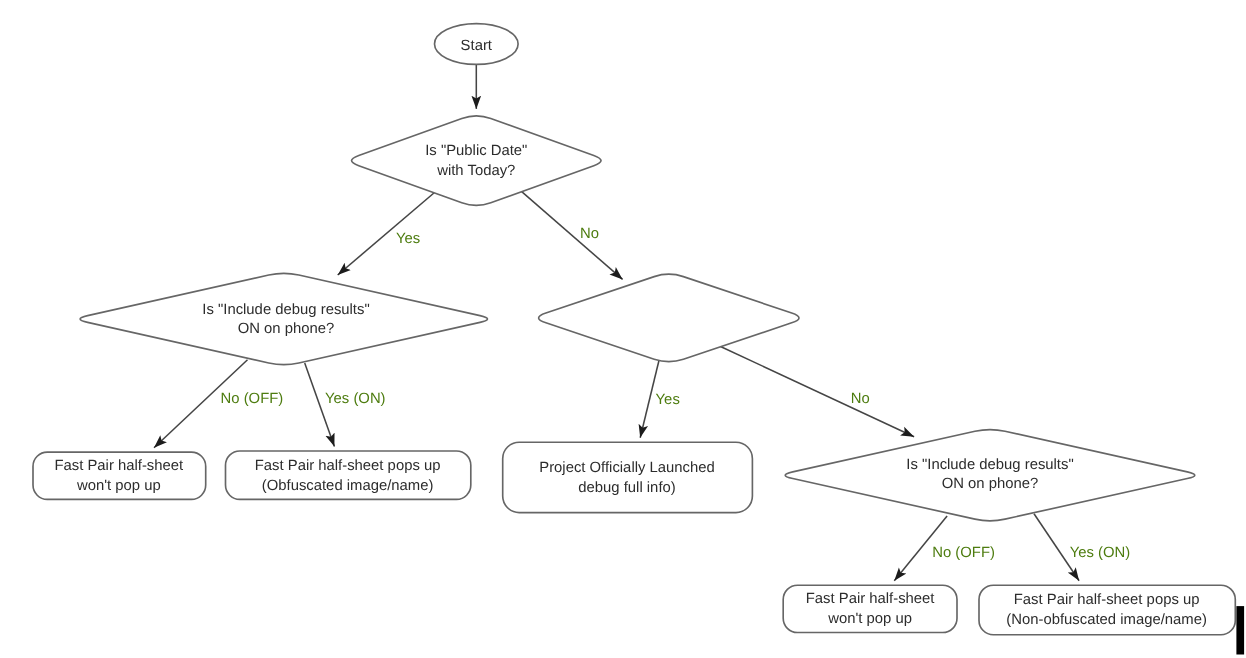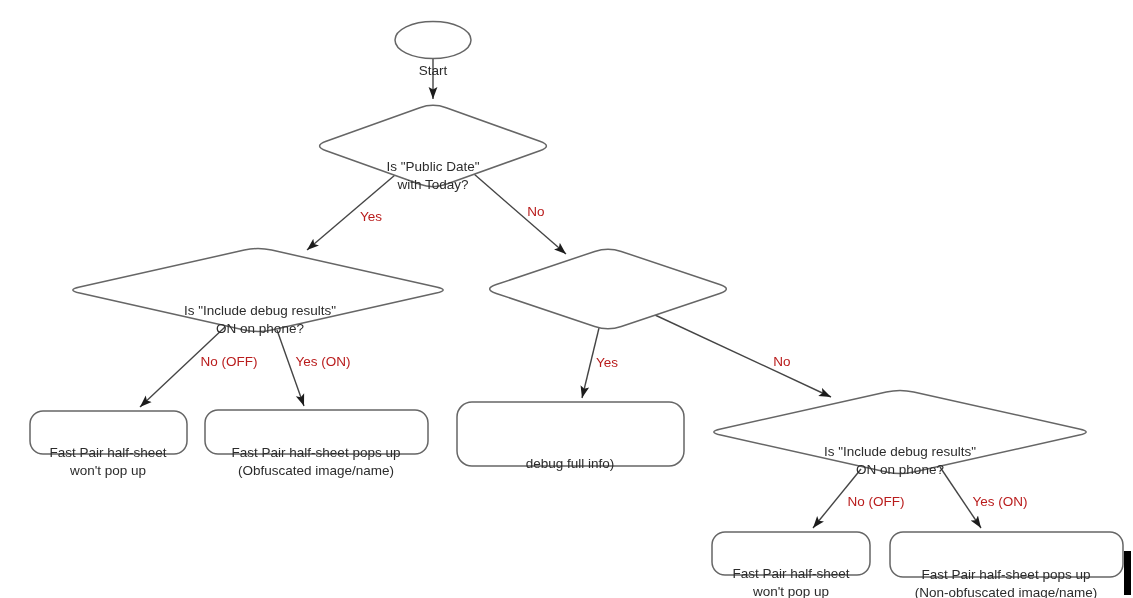--- a/index.html
+++ b/index.html
@@ -17,28 +17,27 @@
     width: 1133px; height: 598px;
   }
   .lbl {
     position: absolute;
     transform: translate(-50%, -50%);
     text-align: center;
     font-size: 13.5px;
     line-height: 18px;
     color: #2c2c2c;
     white-space: nowrap;
-    margin-top: 30px;
   }
   .edge-lbl {
     position: absolute;
     transform: translate(-50%, -50%);
     font-size: 13.5px;
     line-height: 16px;
-    color: #b91c1c;
+    color: #4d7c0f;
     white-space: nowrap;
   }
   .cursor-bar {
     position: absolute;
     left: 1124px; top: 551px;
     width: 7px; height: 44px;
     background: #000000;
   }
   .shape { fill: #ffffff; stroke: #666666; stroke-width: 1.5; }
   .wire  { stroke: #454545; stroke-width: 1.4; fill: none; }
@@ -101,20 +100,21 @@
     <div>Fast Pair half-sheet</div>
     <div>won't pop up</div>
   </div>
 
   <div class="lbl" style="left:316px; top:432px">
     <div>Fast Pair half-sheet pops up</div>
     <div>(Obfuscated image/name)</div>
   </div>
 
   <div class="lbl" style="left:570px; top:434px">
+    <div>Project Officially Launched</div>
     <div>debug full info)</div>
   </div>
 
   <div class="lbl" style="left:791px; top:553px">
     <div>Fast Pair half-sheet</div>
     <div>won't pop up</div>
   </div>
 
   <div class="lbl" style="left:1006px; top:554px">
     <div>Fast Pair half-sheet pops up</div>

